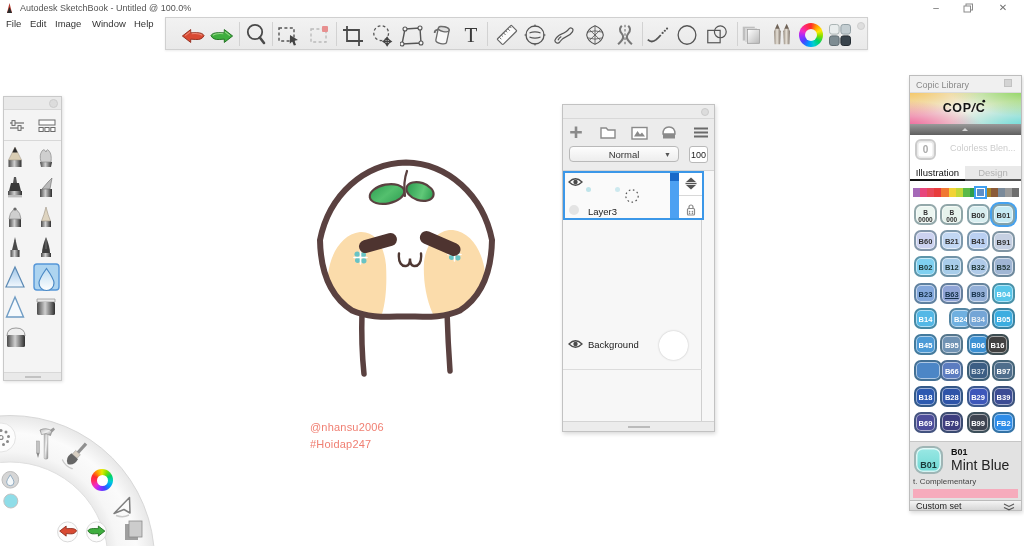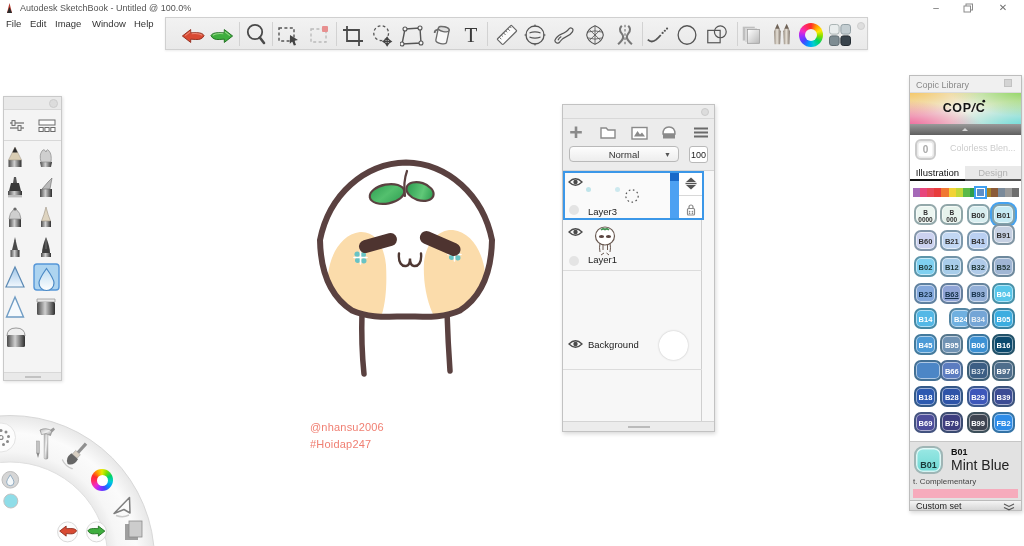--- a/index.html
+++ b/index.html
@@ -488,36 +488,20 @@
       <circle cx="7.5" cy="5" r="2.2" fill="#4a4a4a"></circle>
     </svg>
     <div class="abs" style="left:23px;top:82px;width:5px;height:5px;border-radius:50%;background:#bfe4ea"></div>
     <div class="abs" style="left:52px;top:82px;width:5px;height:5px;border-radius:50%;background:#cde9ef"></div>
     <svg class="abs" style="left:61px;top:83px" width="16" height="16" viewBox="0 0 16 16">
       <circle cx="8" cy="8" r="6.2" fill="none" stroke="#555" stroke-width="1.2" stroke-dasharray="1.6 2.6"></circle>
     </svg>
     <div class="ldot" style="top:100px;left:6px"></div>
     <div class="abs lname" style="left:25px;top:101px">Layer3</div>
 
-    <div class="lrow" style="top:115px;height:51px">
-      <svg class="leye" width="15" height="10" viewBox="0 0 15 10">
-        <path d="M1 5 Q7.5 -1.5 14 5 Q7.5 11.5 1 5 Z" fill="none" stroke="#4a4a4a" stroke-width="1.3"></path>
-        <circle cx="7.5" cy="5" r="2.2" fill="#4a4a4a"></circle>
-      </svg>
-      <svg style="position:absolute;left:28px;top:4px" width="30" height="38" viewBox="0 0 30 38">
-        <ellipse cx="14" cy="12" rx="9.5" ry="9" fill="#fff" stroke="#6a5a52" stroke-width="1.2"></ellipse>
-        <path d="M10 6 Q12 4 14 5.5 Q16 4 18 6" fill="none" stroke="#3f8f4f" stroke-width="1.6"></path>
-        <ellipse cx="10.5" cy="12.5" rx="2.6" ry="1.5" fill="#5a4540"></ellipse>
-        <ellipse cx="17.5" cy="12.5" rx="2.6" ry="1.5" fill="#5a4540"></ellipse>
-        <path d="M9 19 Q8 24 9 28 M19 19 Q20 24 19 28 M12 20 L12 26 M16.5 20 L16.5 26" stroke="#6a5a52" stroke-width="1" fill="none"></path>
-        <path d="M10 31 L13 29 M18 31 L15.5 29" stroke="#6a5a52" stroke-width="1" fill="none"></path>
-      </svg>
-      <div class="ldot"></div>
-      <div class="lname">Layer1</div>
-    </div>
 
 
     <div class="lrow" style="top:216px;height:49px">
       <svg class="leye" style="top:18px" width="15" height="10" viewBox="0 0 15 10">
         <path d="M1 5 Q7.5 -1.5 14 5 Q7.5 11.5 1 5 Z" fill="none" stroke="#4a4a4a" stroke-width="1.3"></path>
         <circle cx="7.5" cy="5" r="2.2" fill="#4a4a4a"></circle>
       </svg>
       <div class="abs" style="left:25px;top:18px;font-size:9.5px;color:#222">Background</div>
       <div class="abs" style="left:96px;top:10px;width:29px;height:29px;border-radius:50%;background:#fff;box-shadow:0 0 2px rgba(0,0,0,0.25)"></div>
     </div>
@@ -552,37 +536,37 @@
     <div class="abs" id="spectrum"></div>
     <div class="abs" style="left:64px;top:110px;width:13px;height:13px;background:#5c8ec8;border:2px solid #3fa0f0;box-shadow:0 0 0 1px #fff inset"></div>
     <div class="abs" id="grid">
     <div class="cbtn cbtn2" style="left:4px;top:128px;background:#ecf6f1;color:#333;">B<br>0000</div>
     <div class="cbtn cbtn2" style="left:30.3px;top:128px;background:#e6f3ec;color:#333;">B<br>000</div>
     <div class="cbtn" style="left:56.6px;top:128px;background:#d8eef0;color:#333;">B00</div>
     <div class="cbtn" style="left:82px;top:128px;background:#c6eaf4;color:#333;box-shadow:0 0 0 2px #45a2f0, inset 0 0 0 1px rgba(255,255,255,0.55);">B01</div>
     <div class="cbtn" style="left:4px;top:154px;background:#ccd2f0;color:#333;">B60</div>
     <div class="cbtn" style="left:30.3px;top:154px;background:#c2d8f4;color:#333;">B21</div>
     <div class="cbtn" style="left:56.6px;top:154px;background:#bad0f2;color:#333;">B41</div>
-    <div class="cbtn" style="left:82px;top:148px;background:#c6d0e2;color:#333;">B91</div>
+    <div class="cbtn" style="left:82px;top:155px;background:#c6d0e2;color:#333;">B91</div>
     <div class="cbtn" style="left:4px;top:180px;background:#7fd0f0;color:#223a3a;">B02</div>
     <div class="cbtn" style="left:30.3px;top:180px;background:#a8cdea;color:#223a3a;">B12</div>
     <div class="cbtn" style="left:56.6px;top:180px;background:#b0cbe9;color:#223a3a;border-radius:10px;">B32</div>
     <div class="cbtn" style="left:82px;top:180px;background:#a0b6d4;color:#223a3a;">B52</div>
     <div class="cbtn" style="left:4px;top:207px;background:#84a8dc;color:#16324a;">B23</div>
     <div class="cbtn" style="left:30.3px;top:207px;background:#90a4d6;color:#16324a;text-decoration:underline;">B63</div>
     <div class="cbtn" style="left:56.6px;top:207px;background:#94b0d8;color:#16324a;">B93</div>
     <div class="cbtn" style="left:82px;top:207px;background:#58c6ea;color:#fff;">B04</div>
     <div class="cbtn" style="left:4px;top:232px;background:#54b8e6;color:#fff;">B14</div>
     <div class="cbtn" style="left:30.3px;top:232px;background:#6fb0e0;color:#fff;margin-left:9px;">B24</div>
     <div class="cbtn" style="left:56.6px;top:232px;background:#74a5d6;color:#e8eef4;">B34</div>
     <div class="cbtn" style="left:82px;top:232px;background:#3cade0;color:#fff;">B05</div>
     <div class="cbtn" style="left:4px;top:258px;background:#4c9ad6;color:#fff;">B45</div>
     <div class="cbtn" style="left:30.3px;top:258px;background:#7093b4;color:#fff;">B95</div>
     <div class="cbtn" style="left:56.6px;top:258px;background:#3c91d4;color:#fff;">B06</div>
-    <div class="cbtn" style="left:82px;top:258px;background:#0c4a6e;color:#fff;">B16</div>
+    <div class="cbtn" style="left:76px;top:258px;background:#404040;color:#fff;">B16</div>
     <div class="cbtn" style="left:4px;top:284px;background:#4c86c6;color:#fff;padding-left:24px;">B26</div>
     <div class="cbtn" style="left:30.3px;top:284px;background:#5c7cc0;color:#fff;">B66</div>
     <div class="cbtn" style="left:56.6px;top:284px;background:#3c5e84;color:#cfd8e2;">B37</div>
     <div class="cbtn" style="left:82px;top:284px;background:#4f6e8c;color:#fff;">B97</div>
     <div class="cbtn" style="left:4px;top:310px;background:#2c5ab0;color:#fff;">B18</div>
     <div class="cbtn" style="left:30.3px;top:310px;background:#2e54a8;color:#fff;">B28</div>
     <div class="cbtn" style="left:56.6px;top:310px;background:#3d57ba;color:#fff;">B29</div>
     <div class="cbtn" style="left:82px;top:310px;background:#3c4c94;color:#fff;">B39</div>
     <div class="cbtn" style="left:4px;top:336px;background:#4d4d9a;color:#fff;">B69</div>
     <div class="cbtn" style="left:30.3px;top:336px;background:#3d3d7e;color:#fff;">B79</div>

